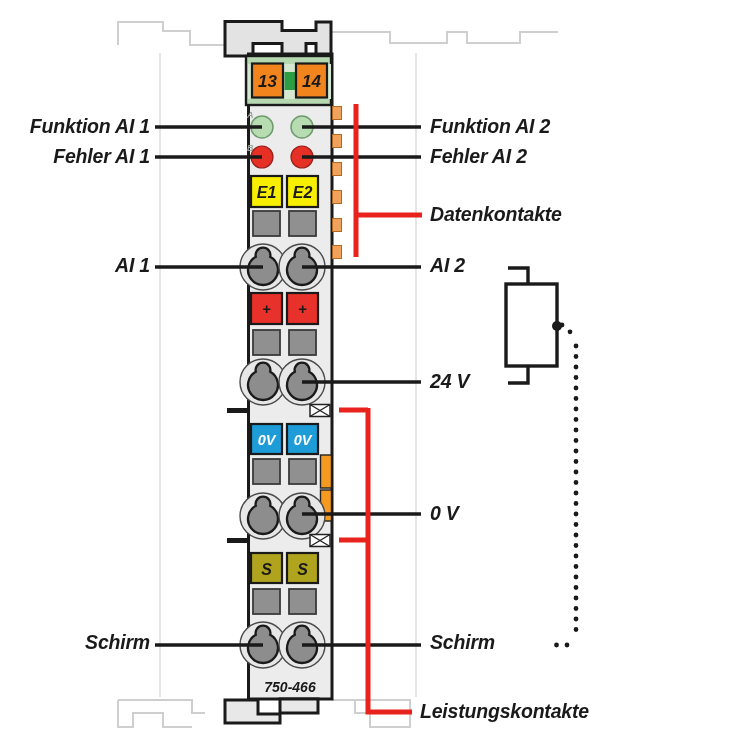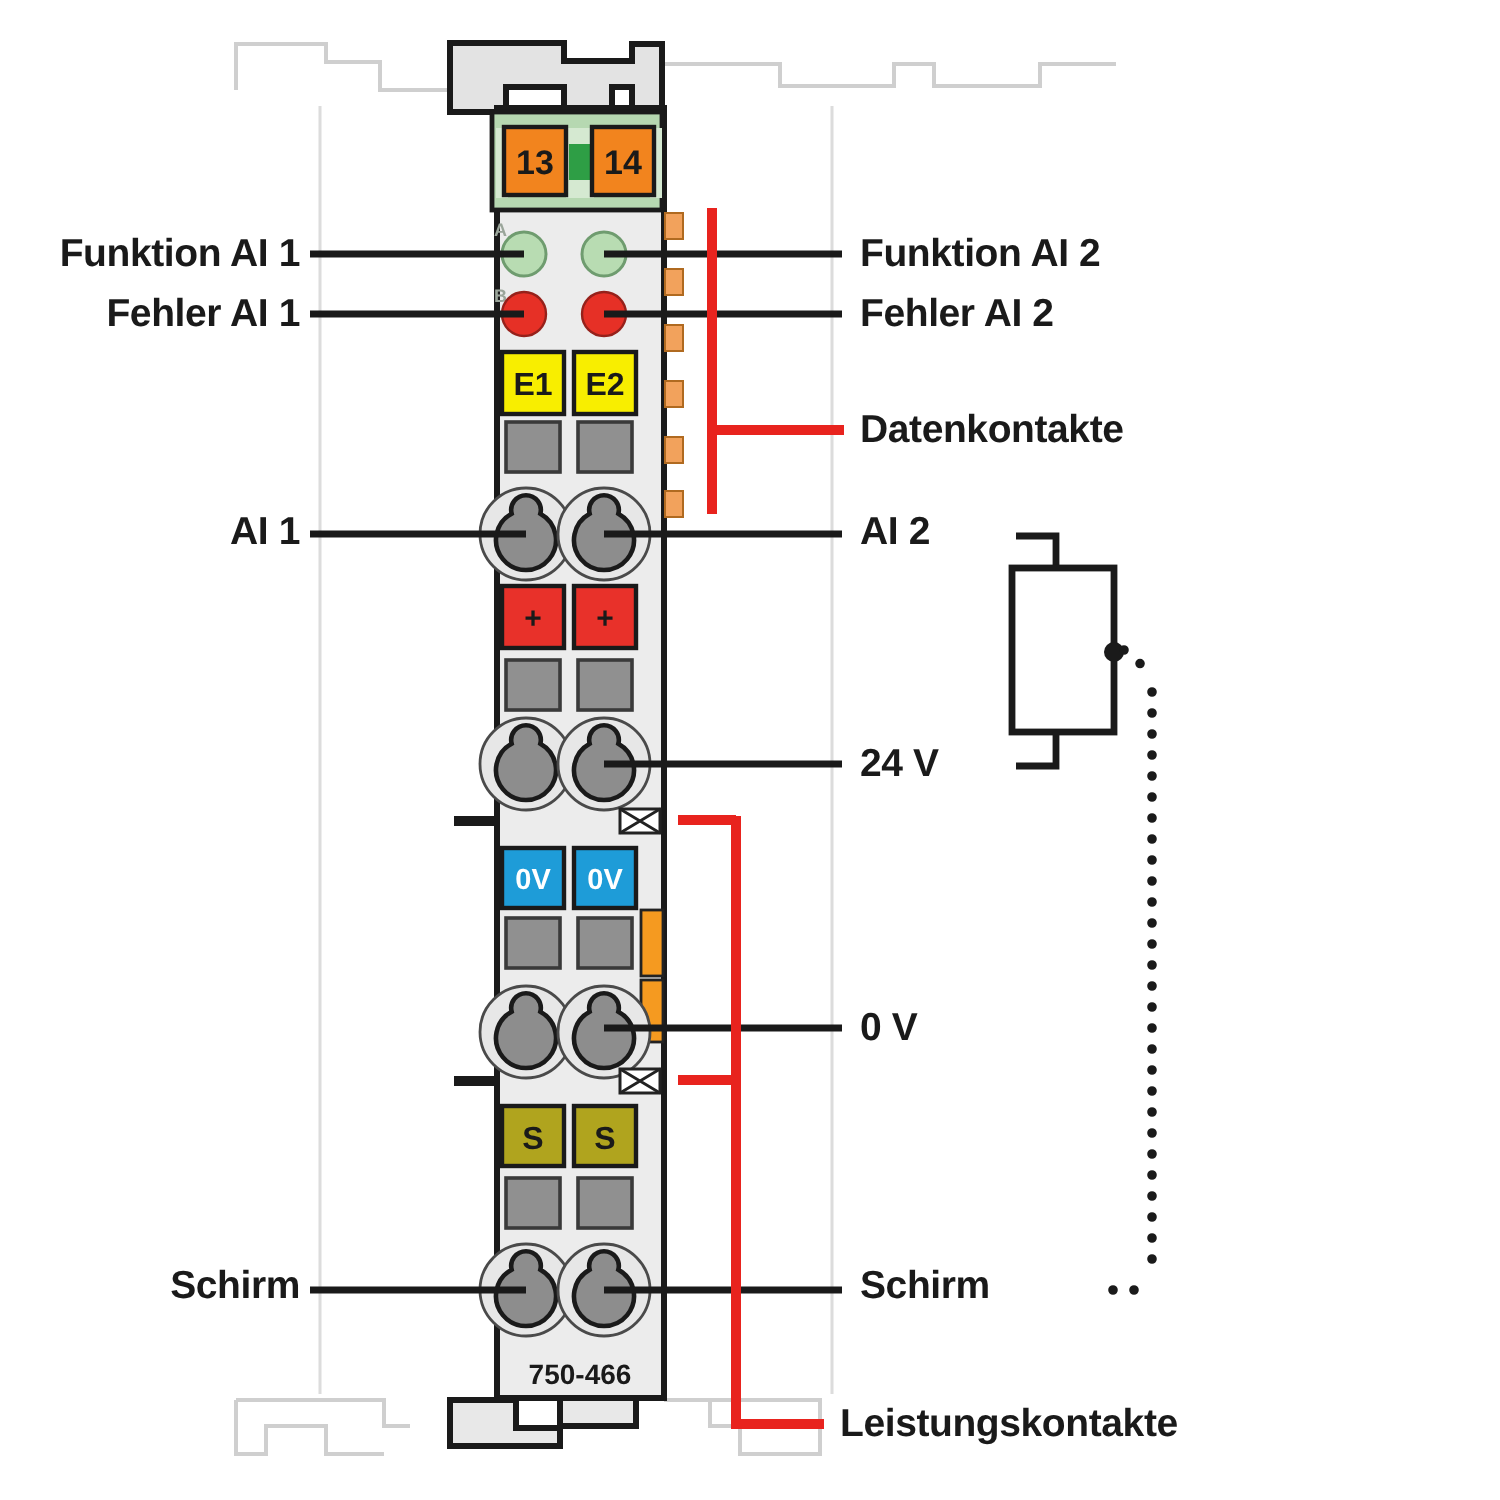--- a/index.html
+++ b/index.html
@@ -1,17 +1,17 @@
 <!DOCTYPE html>
 <html><head>
 <meta charset="utf-8">
 <style>
   html,body{margin:0;padding:0;background:#ffffff;}
   .stage{position:relative;width:598px;height:750px;background:#fff;overflow:hidden;
-         font-family:"Liberation Sans", sans-serif;}
+         font-family:"Liberation Sans", sans-serif;font-style:italic;}
   svg text{font-family:"Liberation Sans", sans-serif;}
   .lbl{font-weight:bold;font-size:19.5px;fill:#1a1a1a;letter-spacing:-0.2px;}
   .tinym{font-weight:bold;fill:#9aa59a;font-size:9px;}
 </style>
 </head>
 <body>
 
 <div class="stage">
 <svg width="750" height="750" viewBox="0 0 750 750">
 

